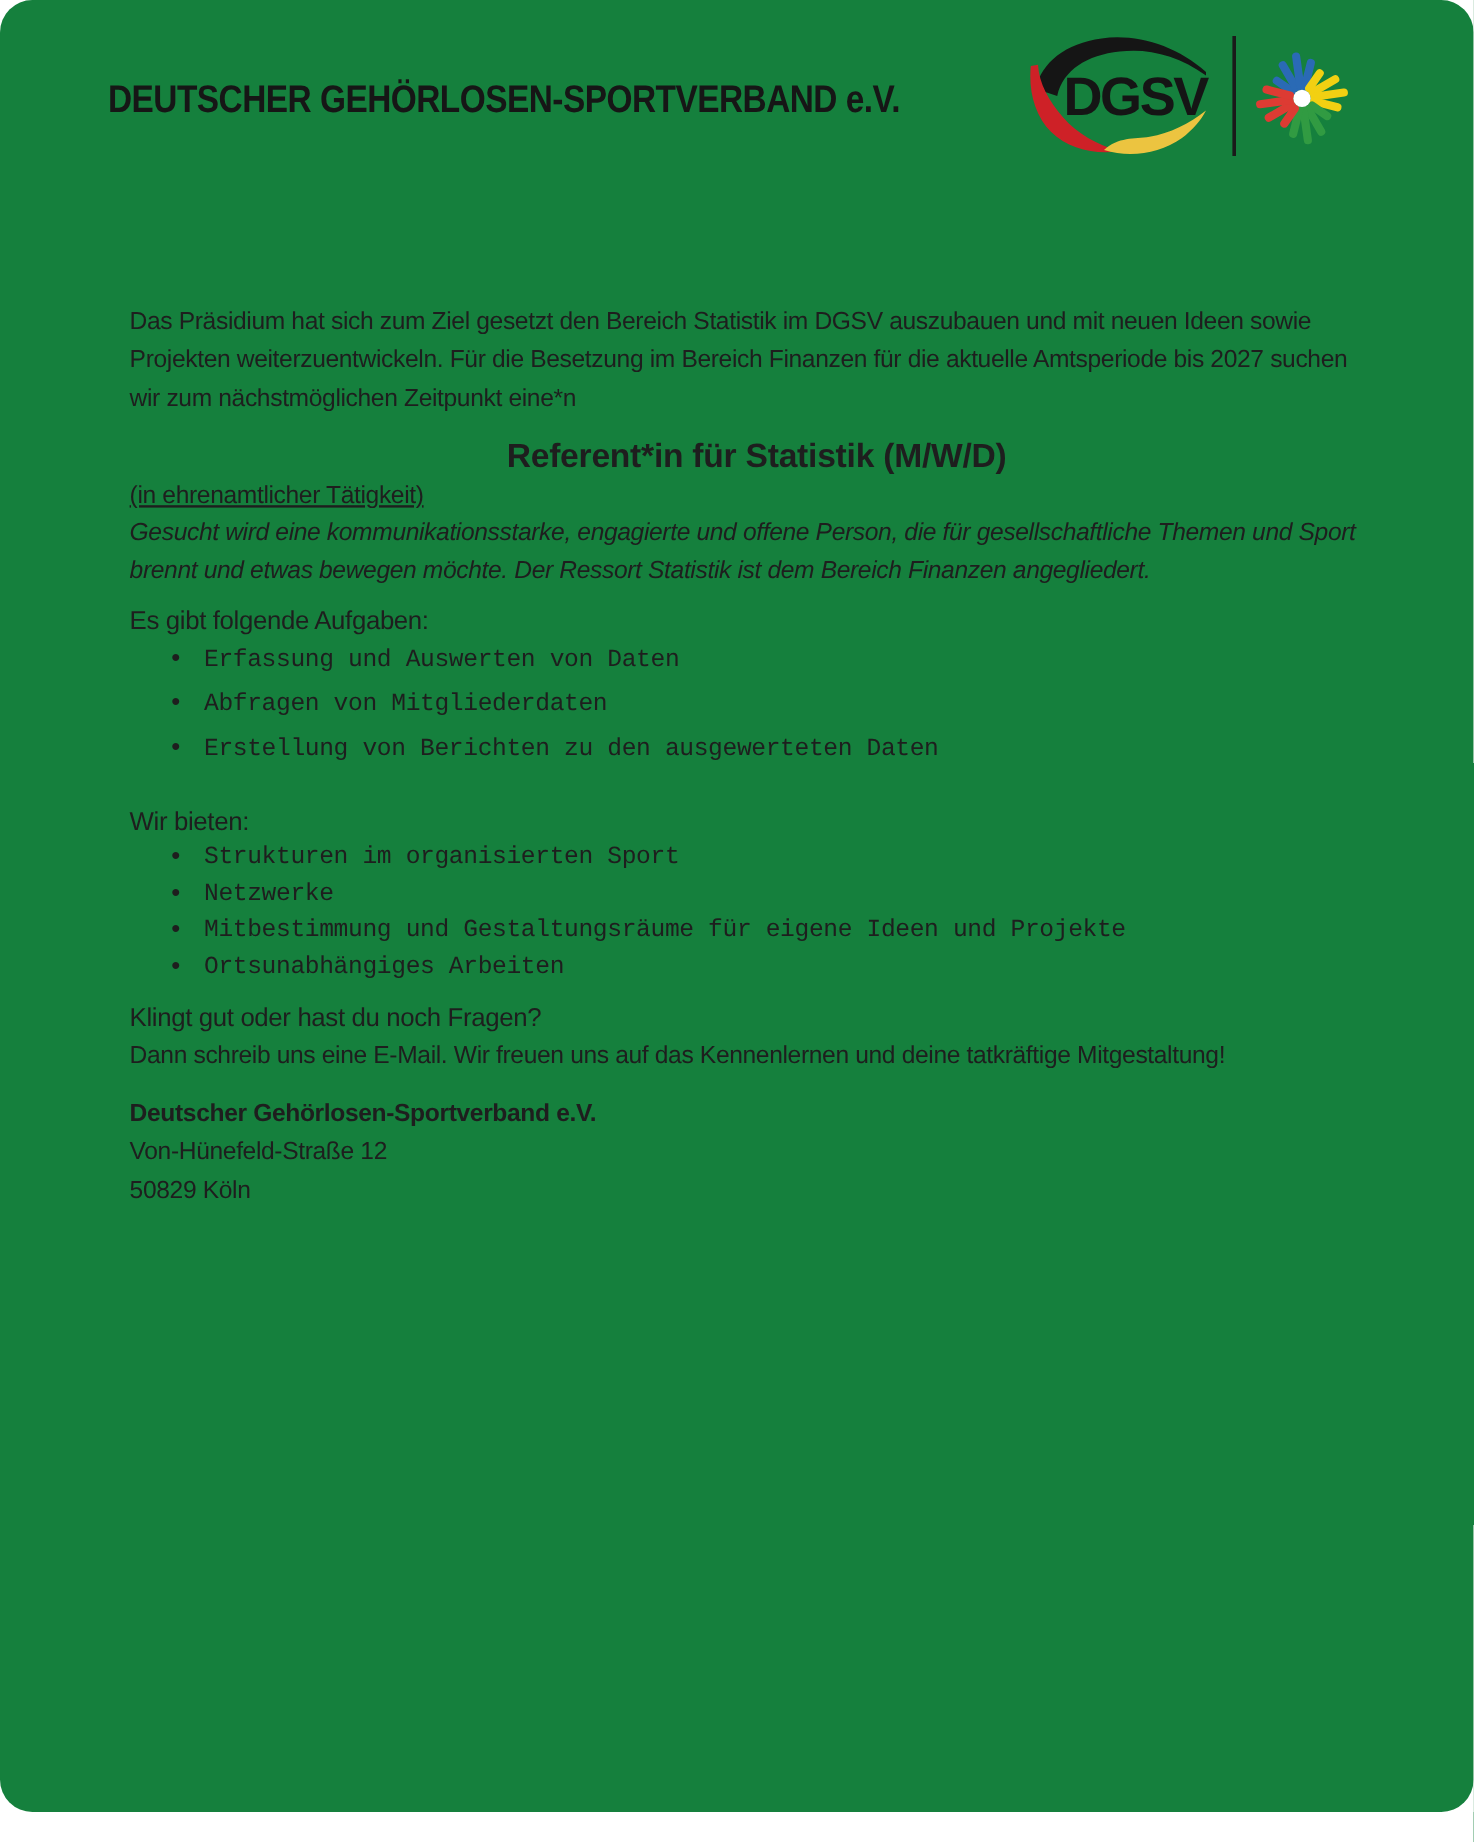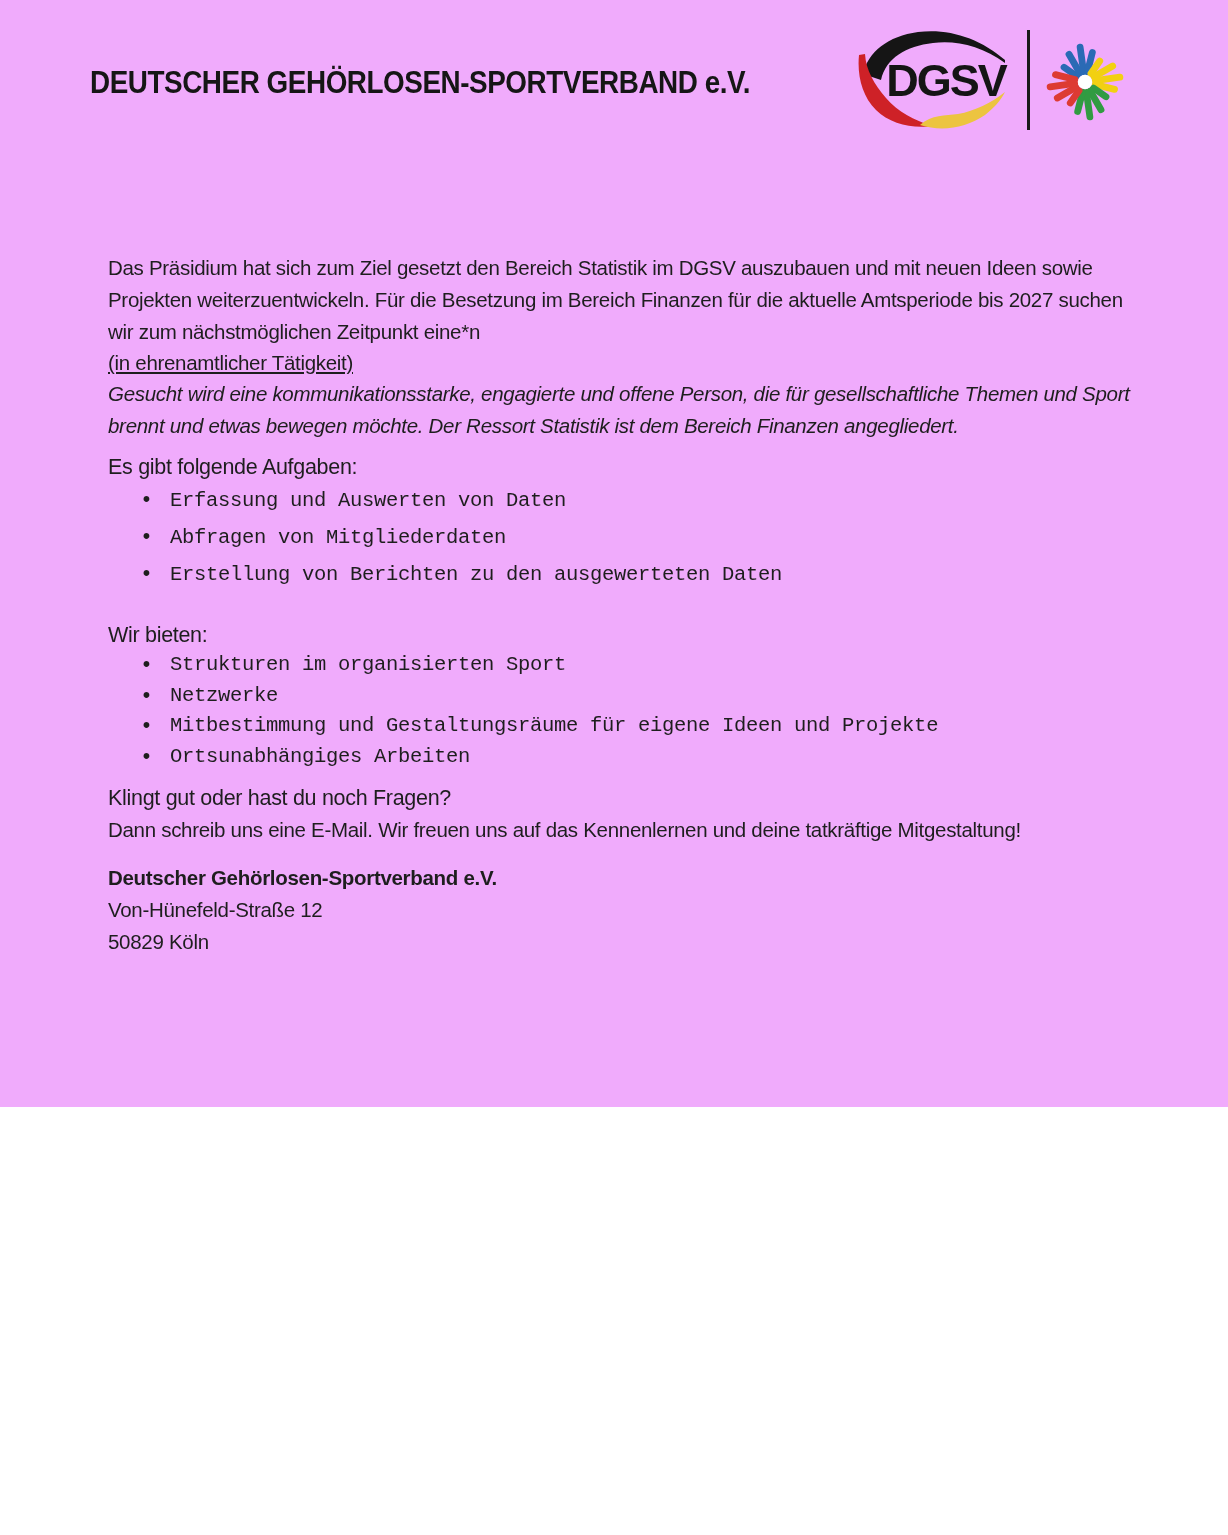--- a/index.html
+++ b/index.html
@@ -1,22 +1,23 @@
 <!DOCTYPE html>
 <html lang="de"><head>
 <meta charset="utf-8">
 <style>
   html,body{margin:0;padding:0;background:#ffffff;}
   .page{
     position:relative;
-    width:1228px;height:1107px;
-    background:#f0abfc;
+    width:1228px;height:1510px;
+    background:#15803d;
     font-family:"Liberation Sans", sans-serif;
     color:#1e1e1e;
     overflow:hidden;
+    border-radius:27px;
   }
   
   .org-title{
     position:absolute;left:90px;top:64px;
     font-size:32px;font-weight:bold;letter-spacing:-0.5px;
     white-space:nowrap;
     transform:scaleX(0.87);transform-origin:left center;
     color:#161616;
   }
   .dgsv-logo{position:absolute;left:858px;top:30px;}
@@ -98,20 +99,21 @@
         <line x1="53.1" y1="37.4" x2="59.2" y2="13.1"></line>
       </g>
     </g>
     <circle cx="50" cy="50" r="9" fill="#ffffff"></circle>
   </svg>
 
   <div class="doc">
 
     <p>Das Präsidium hat sich zum Ziel gesetzt den Bereich Statistik im DGSV auszubauen und mit neuen Ideen sowie Projekten weiterzuentwickeln. Für die Besetzung im Bereich Finanzen für die aktuelle Amtsperiode bis 2027 suchen wir zum nächstmöglichen Zeitpunkt eine*n</p>
 
+    <h1 class="headline">Referent*in für Statistik (M/W/D)</h1>
     <p class="subline">(in ehrenamtlicher Tätigkeit)</p>
 
     <p class="para-2">Gesucht wird eine kommunikationsstarke, engagierte und offene Person, die für gesellschaftliche Themen und Sport brennt und etwas bewegen möchte. Der Ressort Statistik ist dem Bereich Finanzen angegliedert.</p>
 
     <h2 class="sec-heading h-tasks">Es gibt folgende Aufgaben:</h2>
     <ul class="bullets list-tasks">
       <li>Erfassung und Auswerten von Daten</li>
       <li>Abfragen von Mitgliederdaten</li>
       <li>Erstellung von Berichten zu den ausgewerteten Daten</li>
     </ul>

